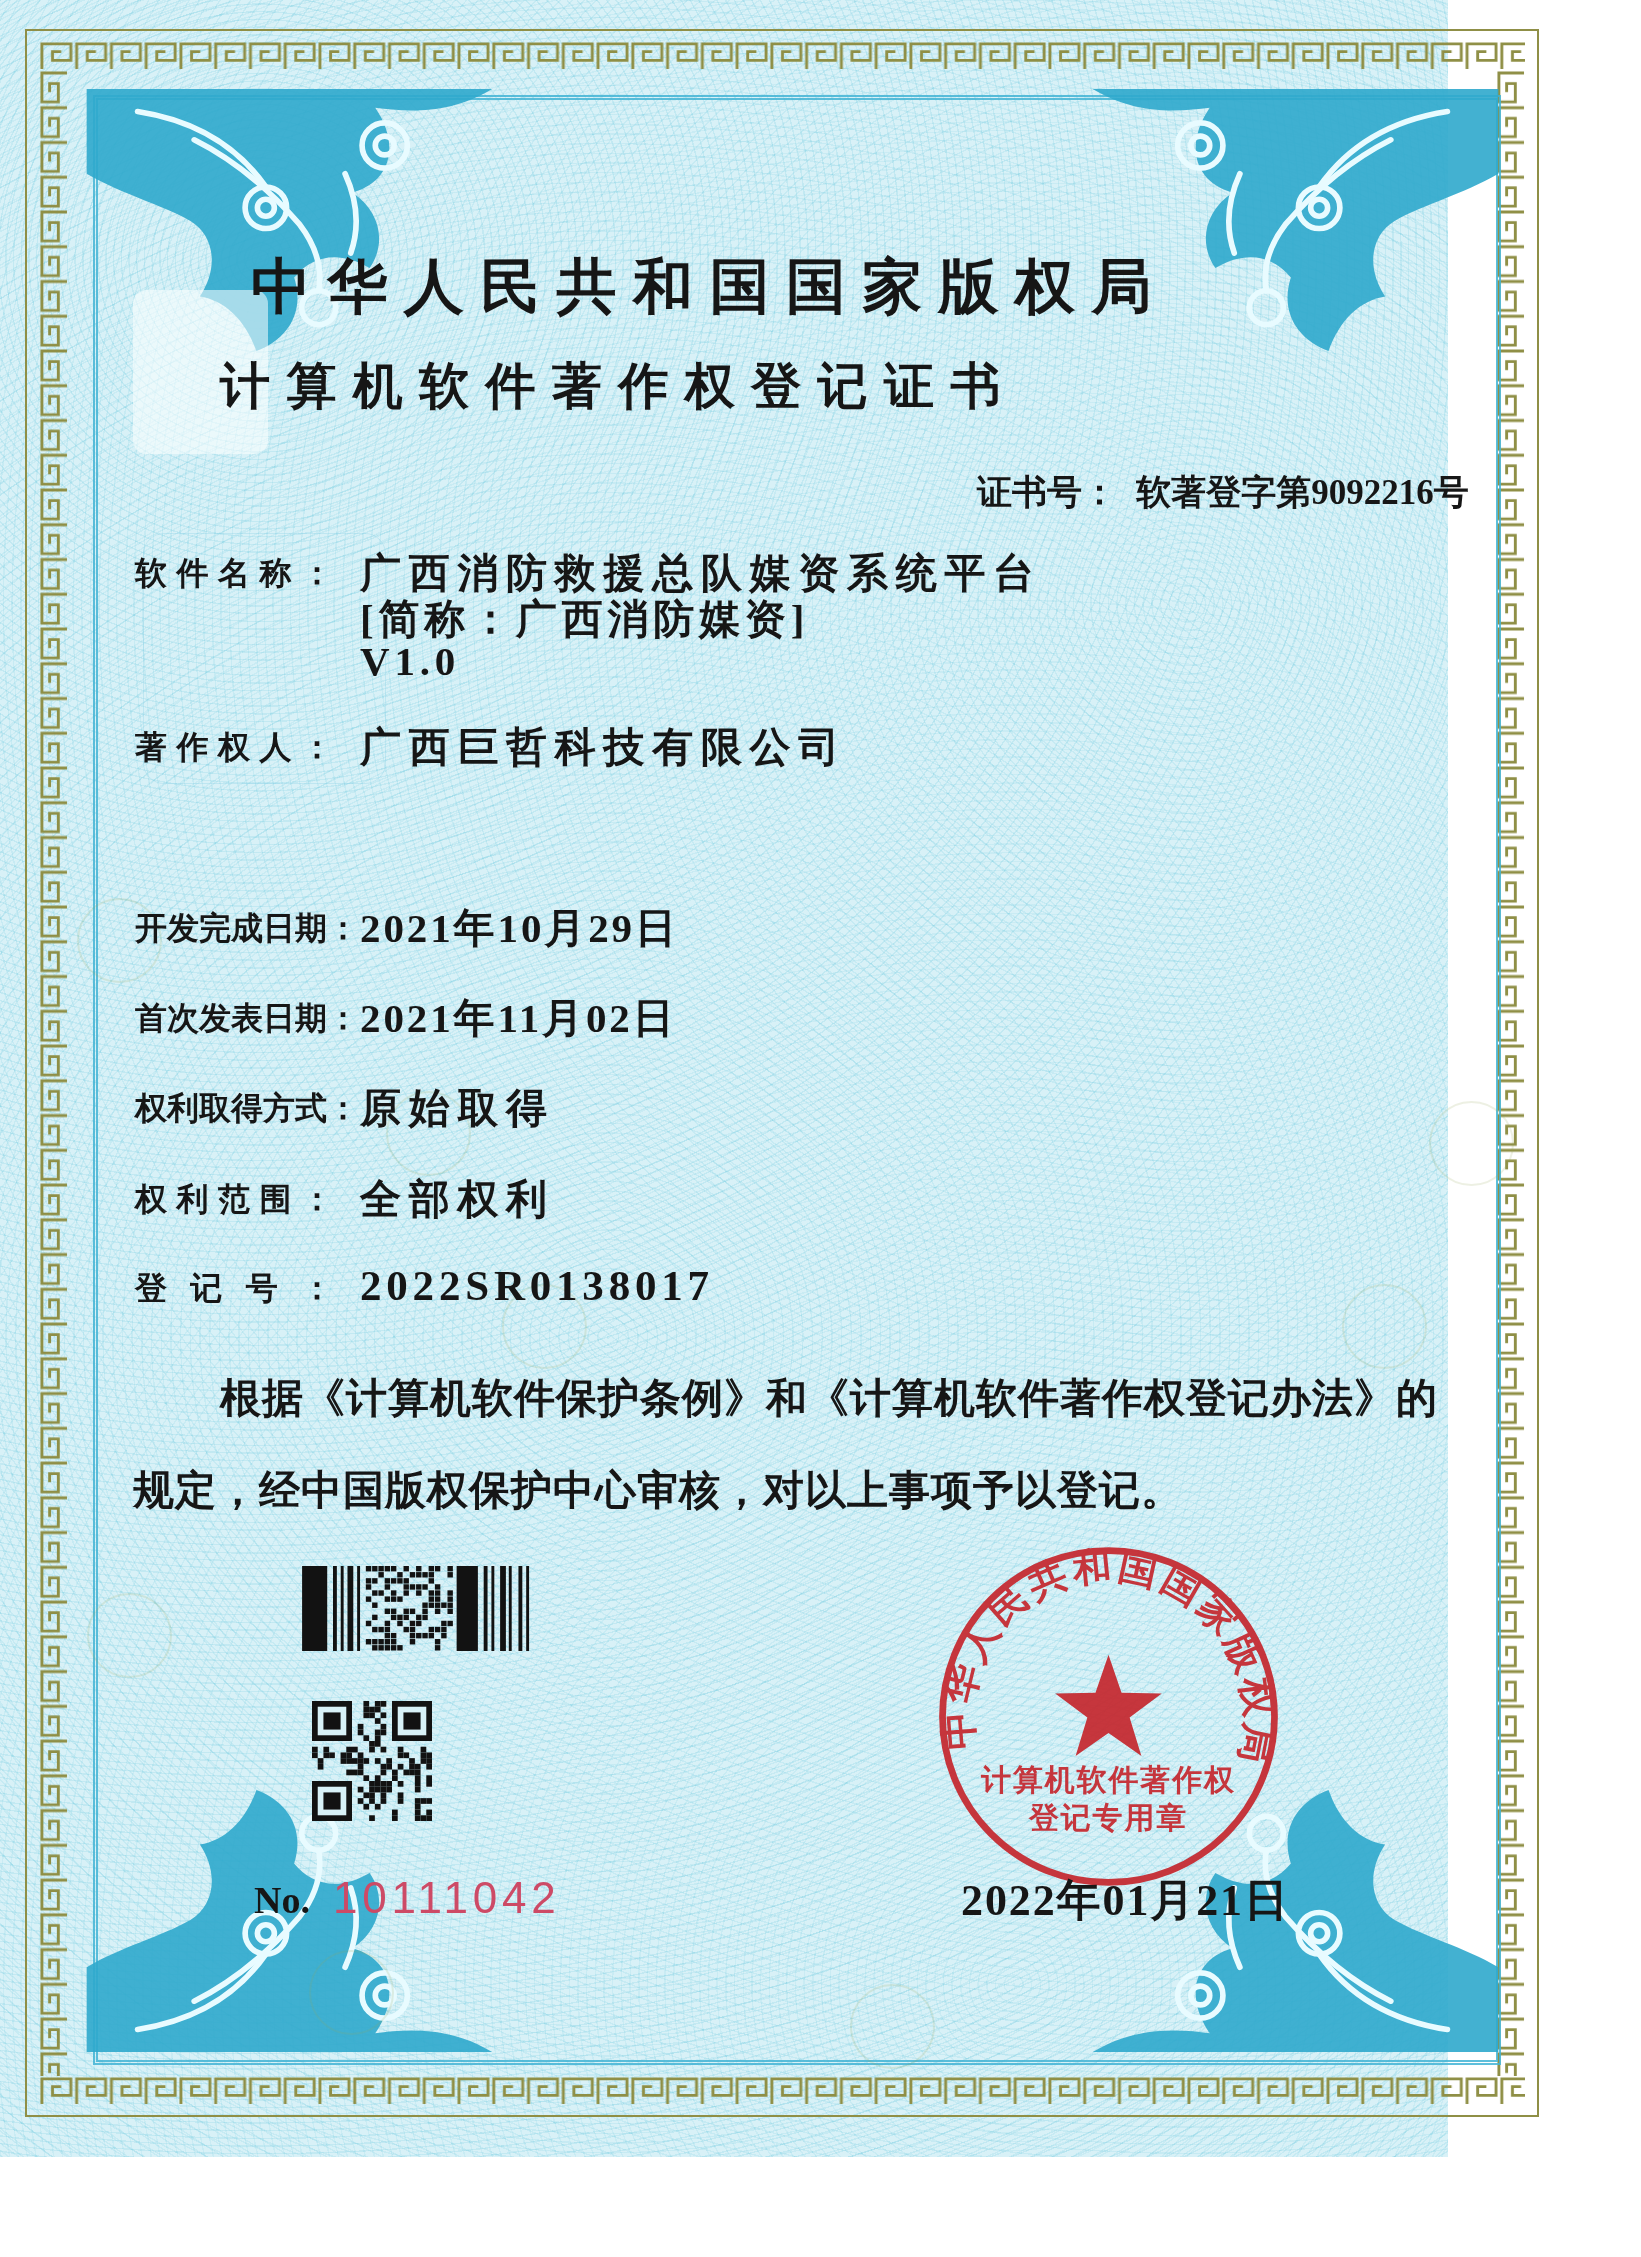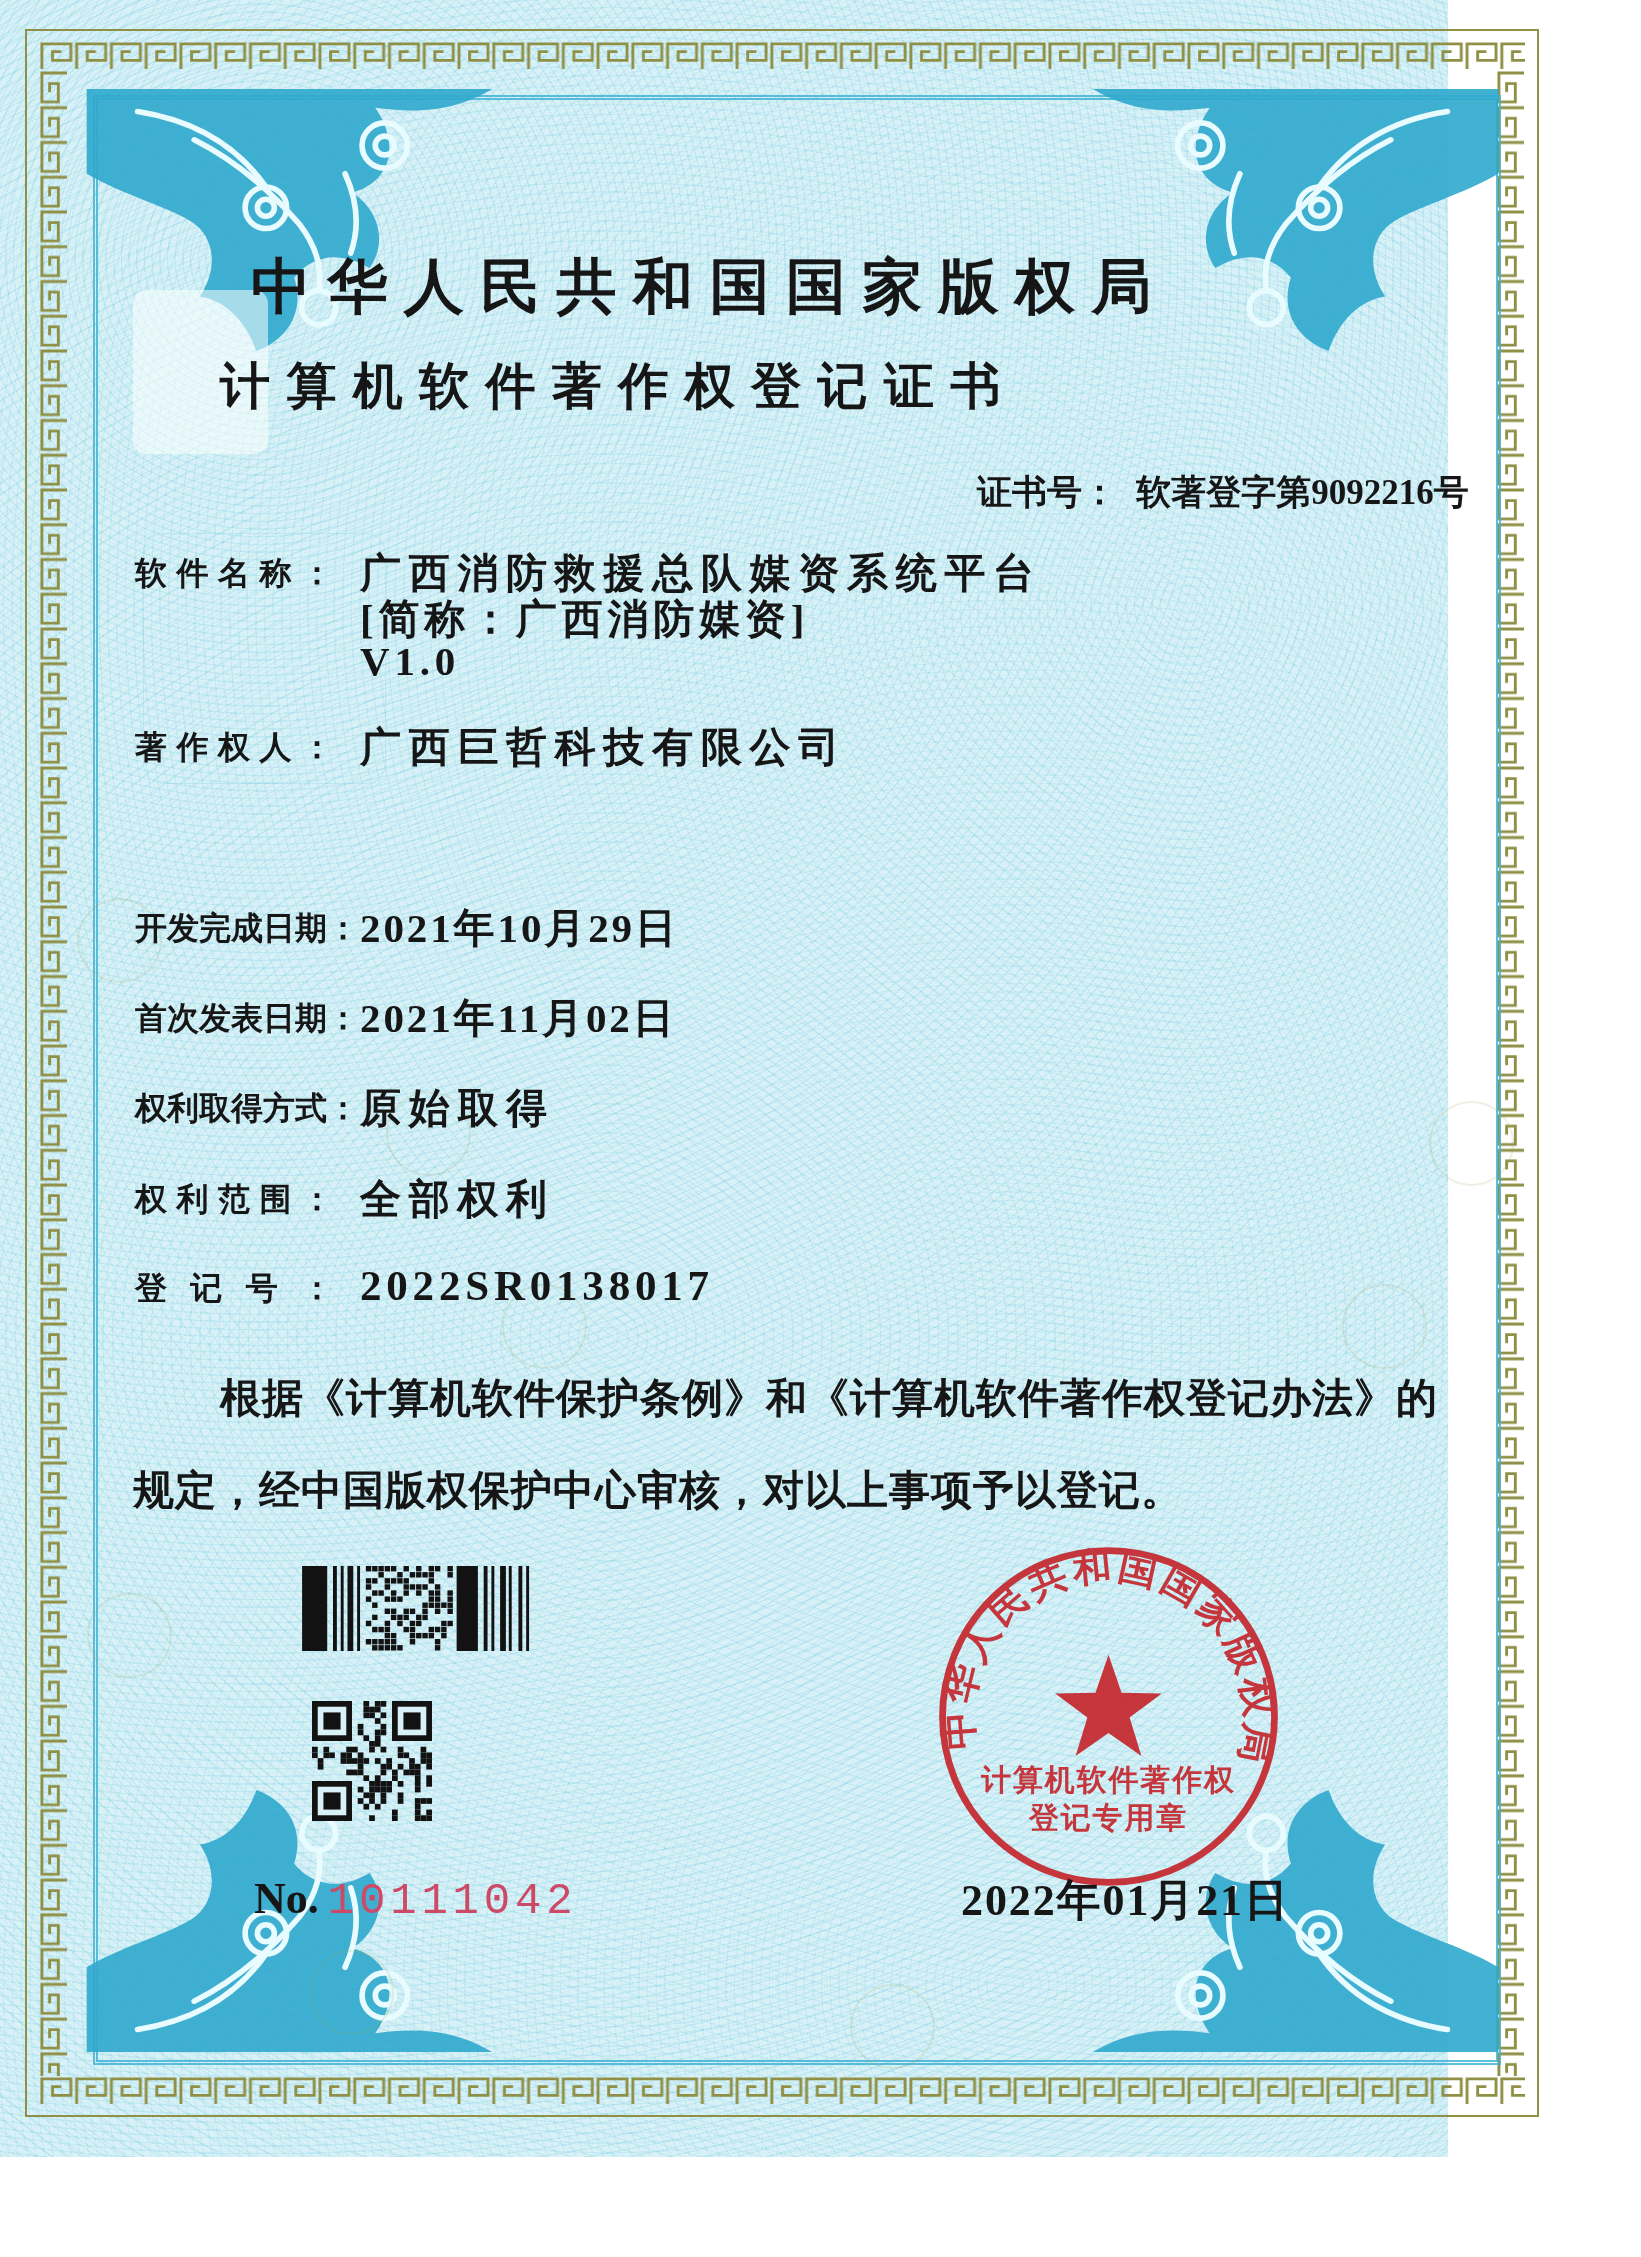--- a/index.html
+++ b/index.html
@@ -40,22 +40,22 @@
   .fvalue{position:absolute;left:225px;top:0;font-size:41px;font-weight:bold;letter-spacing:7.7px;white-space:nowrap;}
   .fvalue.num{letter-spacing:2.9px;}
   .fvalue.reg{font-size:43px;letter-spacing:4.8px;}
   .fline{position:absolute;left:360px;font-size:41px;font-weight:bold;letter-spacing:4.8px;white-space:nowrap;}
   .stmt{position:absolute;font-size:41px;font-weight:bold;letter-spacing:1px;white-space:nowrap;}
   .stmt.l1{left:220px;top:1371px;}
   .stmt.l2{left:133px;top:1463px;}
   .barcode{position:absolute;left:302px;top:1566px;width:232px;height:85px;}
   .qrcode{position:absolute;left:312px;top:1701px;width:120px;height:120px;}
   .serial{position:absolute;left:254px;top:1873px;white-space:nowrap;}
-  .serial .pfx{font-size:44px;font-weight:bold;text-align:center;}
-  .serial .num{font-size:44px;color:#cd4a66;font-family:Liberation Mono, monospace;letter-spacing:4.8px;margin-left:9px;}
+  .serial .pfx{font-size:38px;font-weight:bold;text-align:center;}
+  .serial .num{font-size:44px;color:#cd4a66;font-family:Liberation Sans, sans-serif;letter-spacing:4.8px;margin-left:23px;}
   .seal{position:absolute;left:929px;top:1537px;width:359px;height:359px;opacity:.93;}
   .seal text{font-weight:bold;fill:#c5282f;}
   .seal .arcT{font-size:40px;letter-spacing:4px;}
   .seal .ln{font-size:31px;letter-spacing:2px;}
   .issue-date{position:absolute;left:961px;top:1871px;font-size:44px;font-weight:bold;letter-spacing:1.9px;white-space:nowrap;text-align:right;}
 </style>
 </head>
 <body>
 
 <svg width="0" height="0" style="position:absolute" aria-hidden="true">

